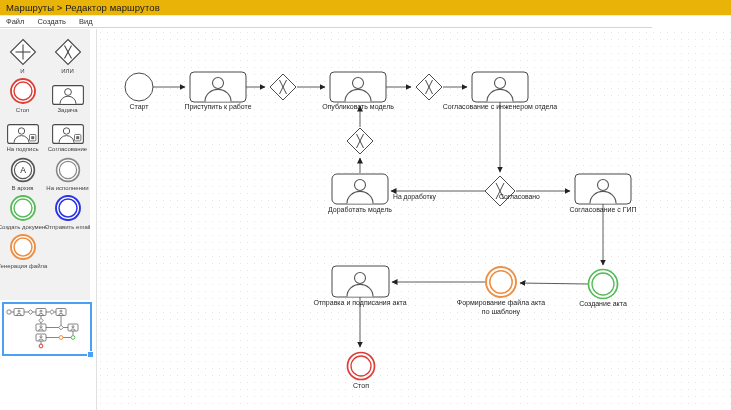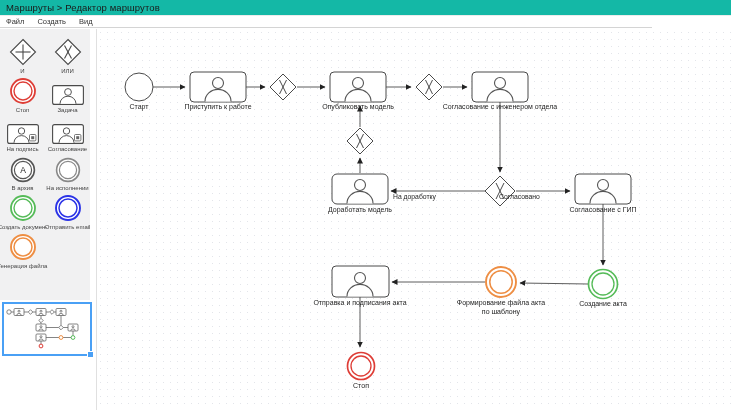--- a/index.html
+++ b/index.html
@@ -1,19 +1,19 @@
 <!DOCTYPE html>
 <html><head>
 <meta charset="utf-8">
 <style>
   html,body{margin:0;padding:0;background:#fff;width:731px;height:410px;overflow:hidden;
     font-family:"Liberation Sans",sans-serif;-webkit-font-smoothing:antialiased;}
   .app{position:relative;width:731px;height:410px;}
   
-  .titlebar{position:absolute;left:0;top:0;width:731px;height:15px;background:#14b8a6;
+  .titlebar{position:absolute;left:0;top:0;width:731px;height:15px;background:#eab308;
     border-bottom:1px solid #ececec;display:flex;align-items:center;}
   .titlebar .crumb{font-size:9.5px;color:#1a1a1a;padding-left:6px;letter-spacing:.1px;}
   .menubar{position:absolute;left:0;top:16px;width:652px;height:12px;background:#fff;
     border-bottom:1px solid #d4d4d4;display:flex;align-items:center;gap:13px;padding-left:6px;box-sizing:border-box;}
   .menubar .mi{font-size:7.5px;color:#333;cursor:default;}
   
   .sidebar{position:absolute;left:0;top:29px;width:97px;height:381px;background:#fff;border-right:1px solid #e0e0e0;box-sizing:border-box;}
   .palette{position:absolute;left:0;top:0;width:90px;height:271px;background:#f1f1f2;
     display:flex;flex-wrap:wrap;align-content:flex-start;padding-top:7px;box-sizing:border-box;}
   .pcell{width:45px;height:39px;display:flex;flex-direction:column;align-items:center;justify-content:flex-end;gap:2px;}

